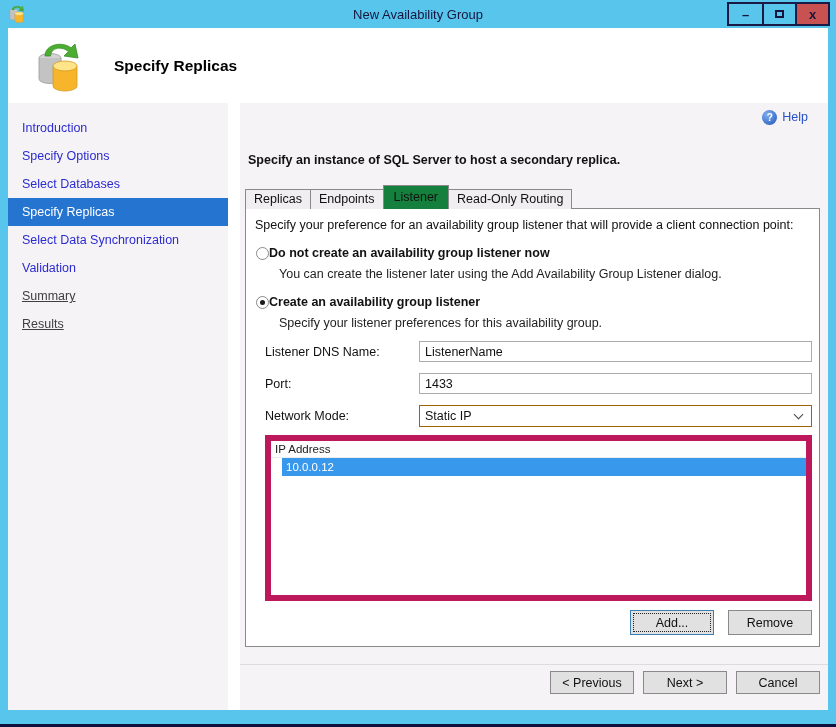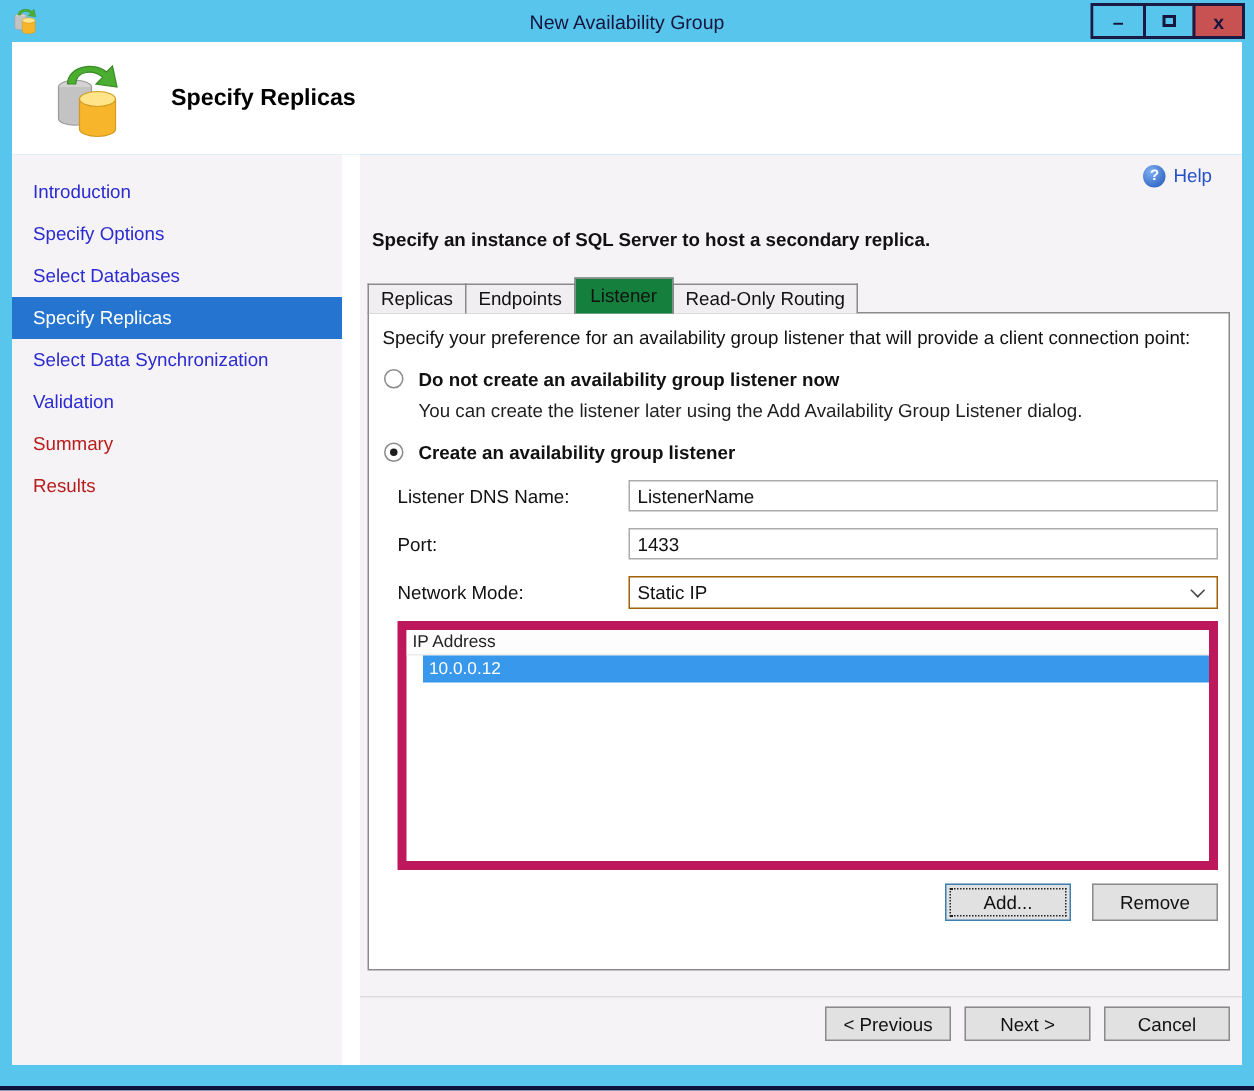--- a/index.html
+++ b/index.html
@@ -36,21 +36,21 @@
   .header-title{ font-size:15.5px; font-weight:bold; color:#000;
     margin-left:30px; }
 
   
   .body{ flex:1; display:flex; min-height:0; background:#F6F3F6; }
   .sidebar{ width:220px; flex:0 0 220px; padding-top:11px; background:#F6F3F6; }
   .side-item{ height:28px; line-height:28px; padding-left:14px;
     font-size:12.5px; white-space:nowrap; }
   .side-item.link{ color:#2B2BD0; cursor:pointer; }
   .side-item.active{ background:#2474D0; color:#FFFFFF; }
-  .side-item.disabled{ color:#b91c1c; }
+  .side-item.disabled{ color:#404040;text-decoration:underline; }
   .body-gap{ width:12px; flex:0 0 12px; background:#FFFFFF; }
 
   .main{ flex:1; display:flex; flex-direction:column; padding:0 8px 0 5px; min-width:0; }
 
   .help-row{ margin-top:4px; height:20px; display:flex; justify-content:flex-end;
     align-items:center; gap:5px; padding-right:12px; }
   .help-icon{ width:15px; height:15px; border-radius:50%;
     background:radial-gradient(circle at 35% 30%, #7FB0F2, #1E53B8);
     color:#fff; font-size:10px; font-weight:bold; display:flex;
     align-items:center; justify-content:center; }
@@ -64,21 +64,21 @@
   .tab{ background:#F1EEF1; border:1px solid #8A8A8A; border-bottom:none;
     padding:2px 8px 3px 8px; font-size:12.5px; margin-left:-1px; cursor:pointer;
     color:#111; }
   .tab:first-child{ margin-left:0; }
   .tab.active{ background:#15803d; padding:4px 10px 5px 10px; position:relative; }
 
   .tab-panel{ border:1px solid #8A8A8A; background:#FFFFFF; height:439px;
     padding:5px 7px 0 7px; display:flex; flex-direction:column; position:relative; z-index:1; }
   .panel-intro{ font-size:12.5px; color:#111; margin:4px 0 0 2px; }
 
-  .option-row{ display:flex; align-items:flex-start; gap:10px; margin:14px 0 0 3px; }
+  .option-row{ display:flex; align-items:center; margin:14px 0 0 3px; }
   .radio{ width:13px; height:13px; border-radius:50%; border:1px solid #8A8A8A;
     background:#fff; position:relative; flex:0 0 13px; cursor:pointer; }
   .radio.selected::after{ content:""; position:absolute; left:3px; top:3px;
     width:5px; height:5px; border-radius:50%; background:#1C1C1C; }
   .option-label{ font-size:12.5px; font-weight:bold; color:#111; }
   .option-desc{ font-size:12.5px; color:#1E1E1E; margin:7px 0 0 26px; }
 
   .field-row{ display:flex; align-items:center; margin:11px 0 0 0; }
   .field-label{ width:154px; flex:0 0 154px; font-size:12.5px; color:#111; margin-left:12px; }
   .text-input{ flex:1; height:21px; border:1px solid #ABABAB; font-size:12.5px;
@@ -187,20 +187,21 @@
         <div class="option-row">
           <span class="radio"></span>
           <span class="option-label">Do not create an availability group listener now</span>
         </div>
         <div class="option-desc">You can create the listener later using the Add Availability Group Listener dialog.</div>
 
         <div class="option-row">
           <span class="radio selected"></span>
           <span class="option-label">Create an availability group listener</span>
         </div>
+        <div class="option-desc">Specify your listener preferences for this availability group.</div>
 
         <div class="field-row">
           <span class="field-label">Listener DNS Name:</span>
           <input class="text-input" type="text" value="ListenerName" style="">
         </div>
 
         <div class="field-row">
           <span class="field-label">Port:</span>
           <input class="text-input" type="text" value="1433" style="">
         </div>

